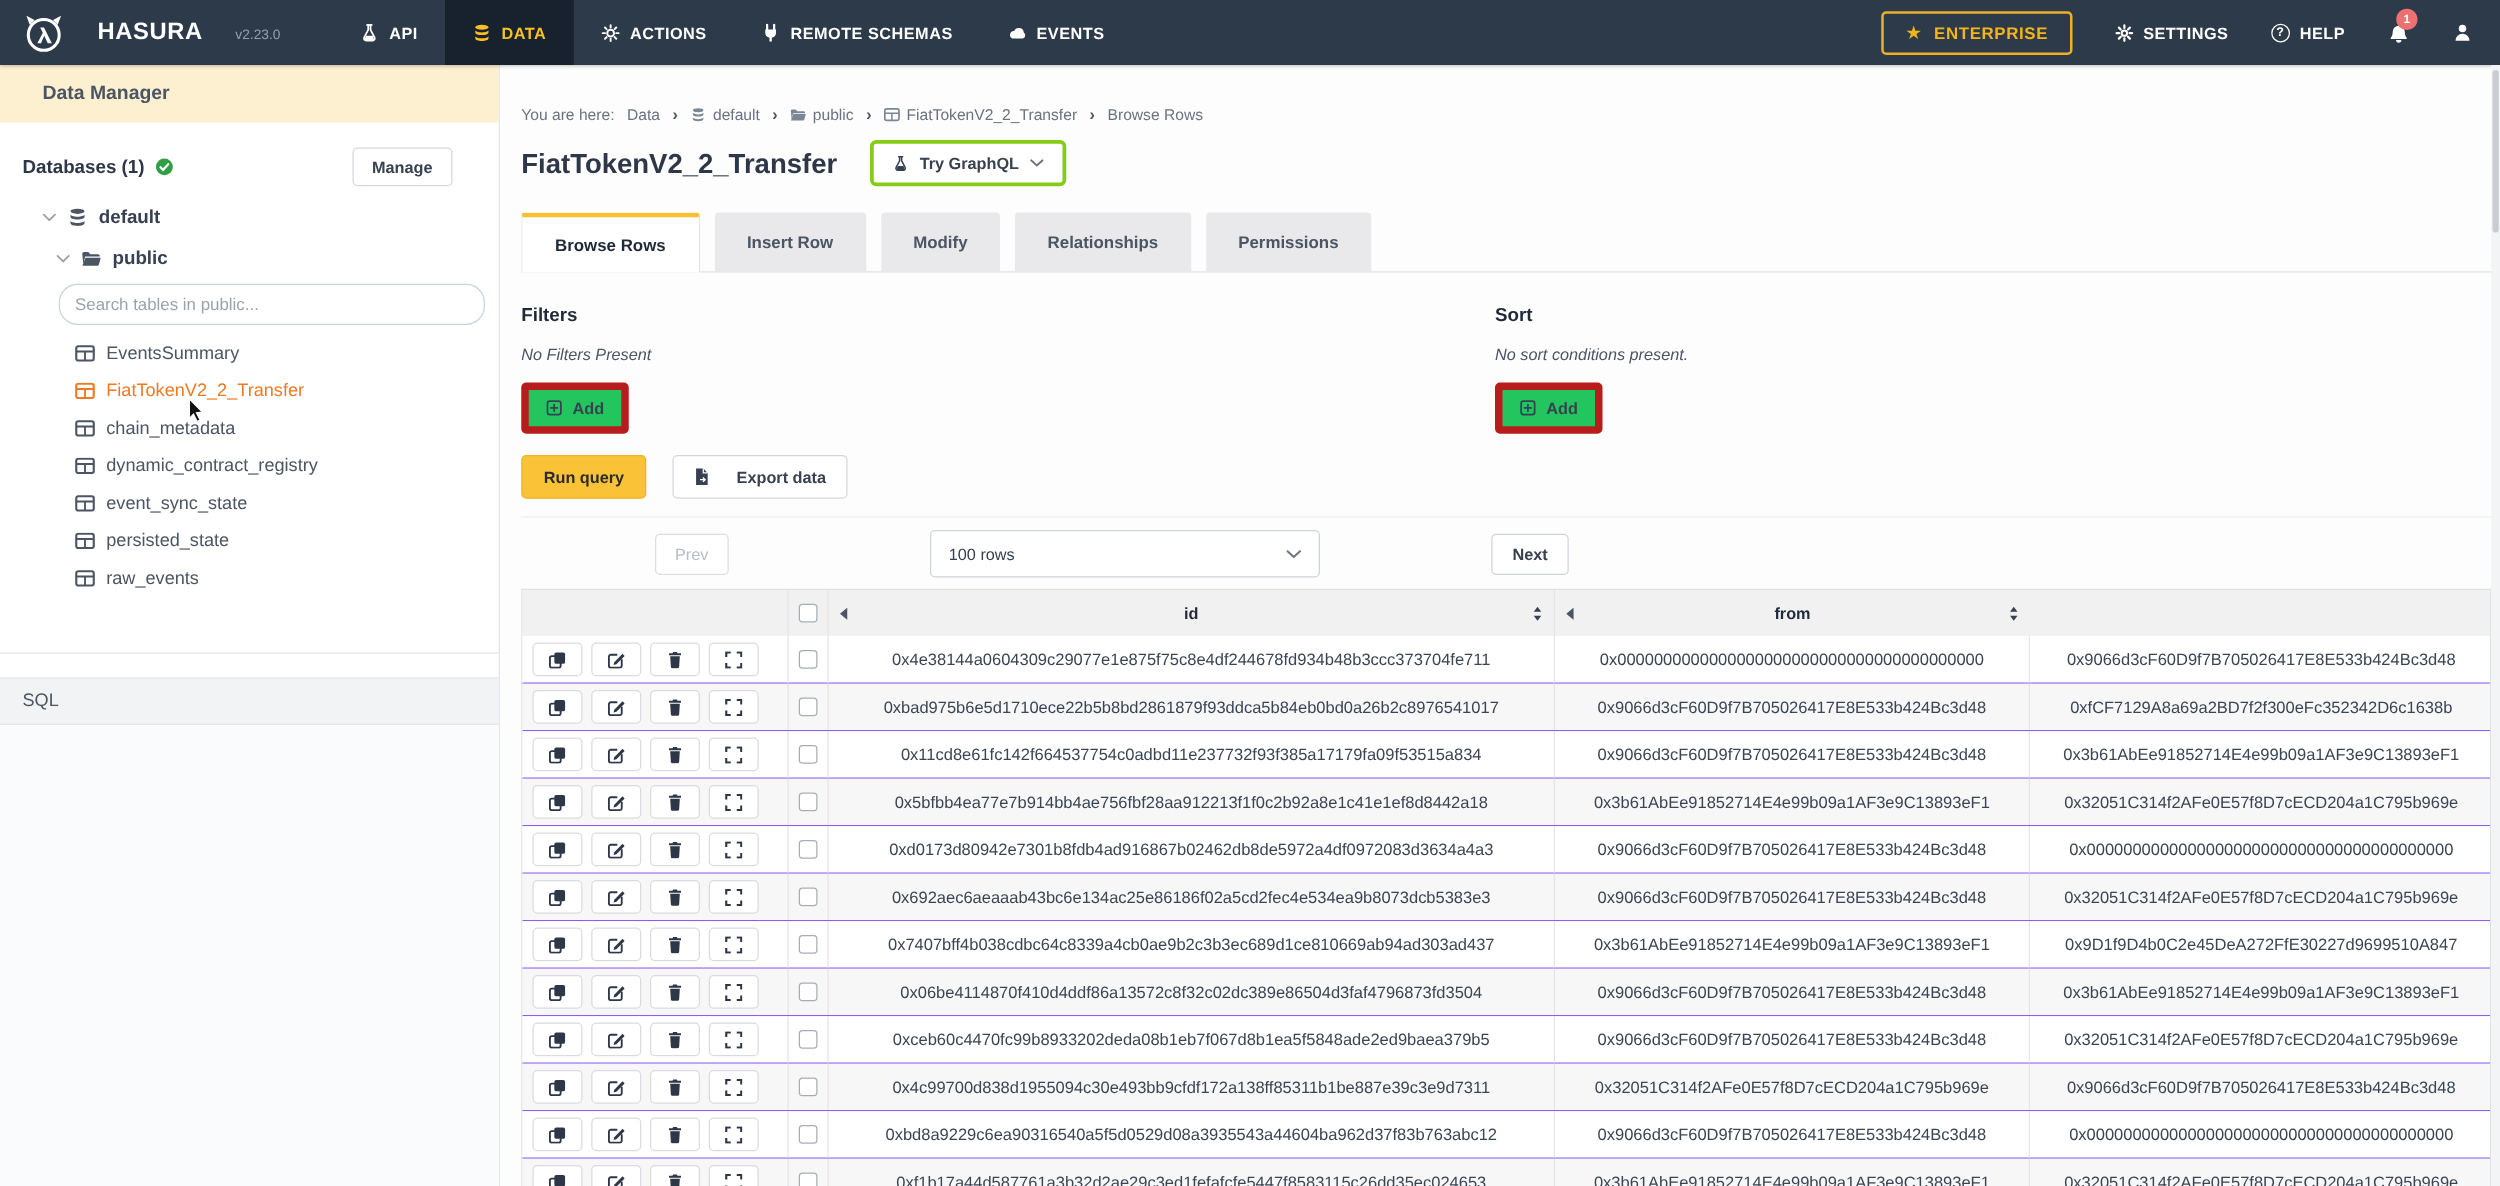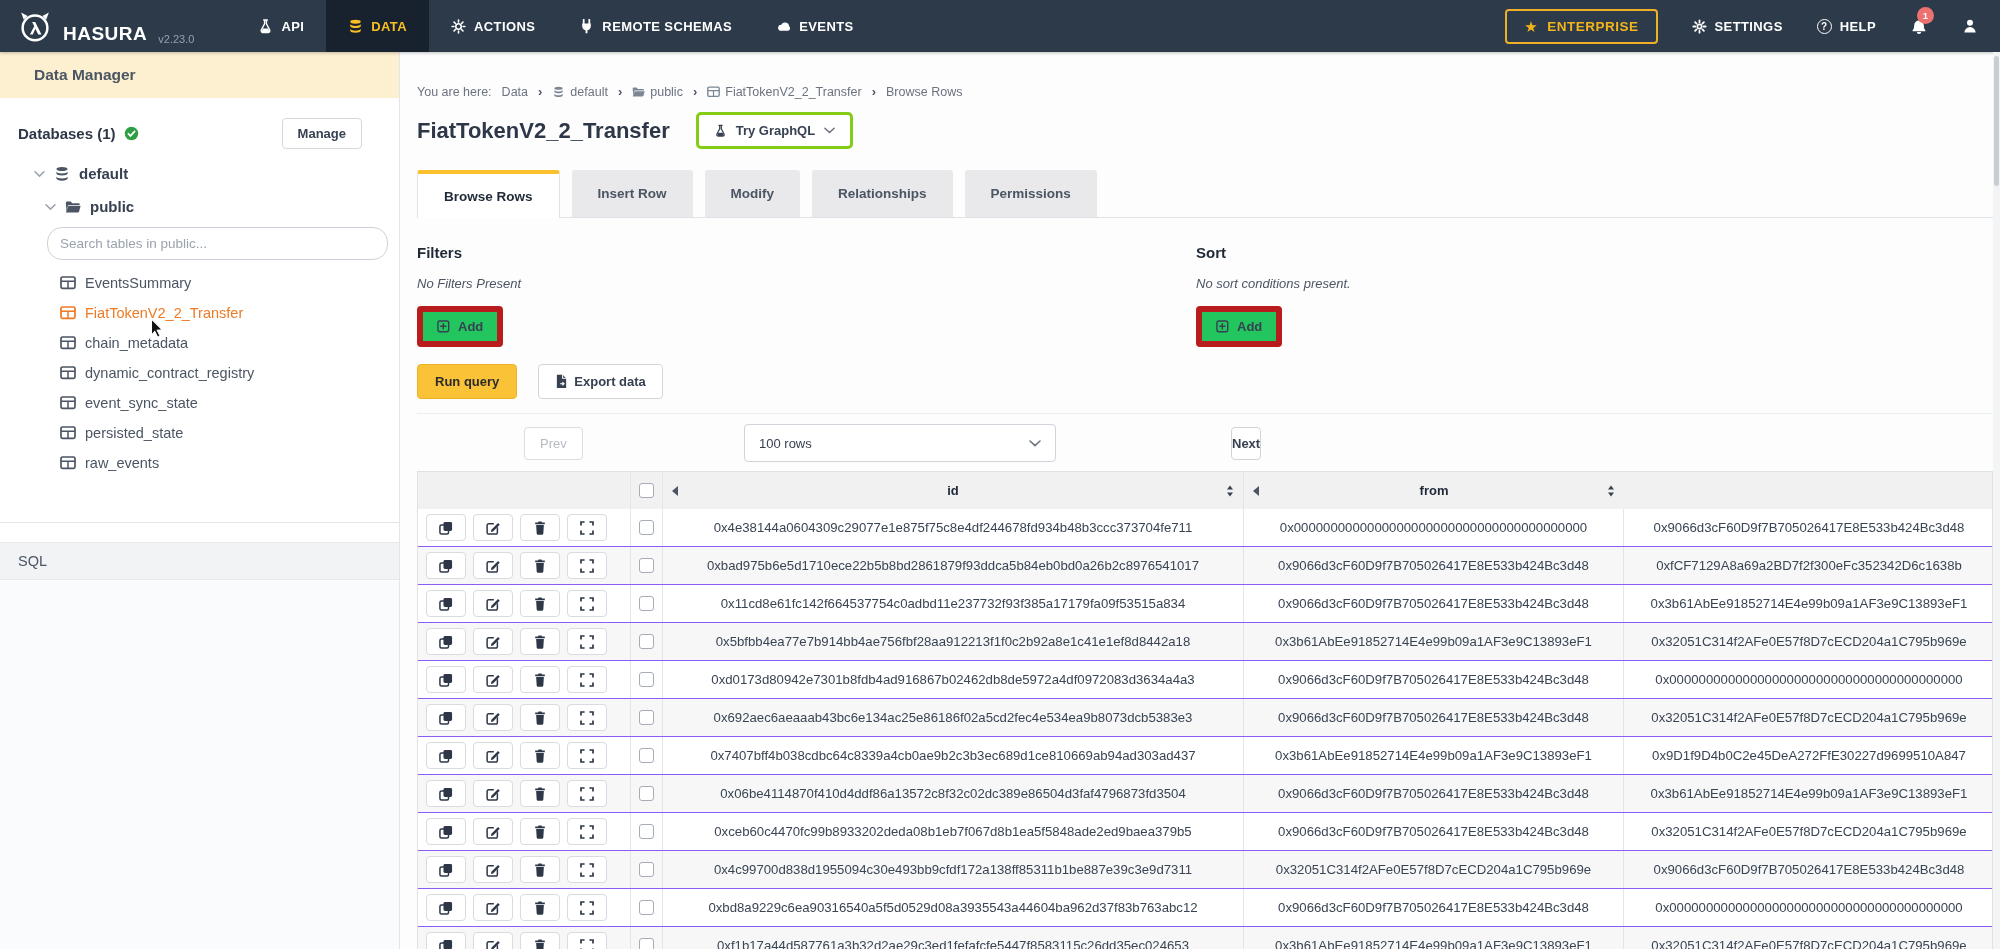--- a/index.html
+++ b/index.html
@@ -2,21 +2,21 @@
 <html><head>
 <meta charset="utf-8">
 <style>
   * { margin:0; padding:0; box-sizing:border-box; }
   html,body { width:2000px; height:949px; overflow:hidden; }
   body { font-family:"Liberation Sans","DejaVu Sans",sans-serif; background:#fdfdfe; position:relative; color:#374151; }
   svg { display:block; }
 
   
   .navbar { position:absolute; top:0; left:0; right:0; height:52px; background:#2c3a4a; display:flex; align-items:center; padding:0 22px 0 16px; z-index:50; box-shadow:0 1px 3px rgba(0,0,0,.25); }
-  .brand { display:flex; align-items:flex-end; gap:9px; }
+  .brand { display:flex; align-items:center; gap:24px; }
   .brand-name { color:#fff; font-size:19px; font-weight:700; letter-spacing:.5px; }
   .brand-ver { color:#93a0ae; font-size:11px; margin-left:2px; margin-top:3px; }
   .nav-items { display:flex; align-items:center; margin-left:42px; height:100%; }
   .nav-item { display:flex; align-items:center; gap:8px; color:#fff; font-size:13px; font-weight:700; letter-spacing:.4px; padding:0 22px; height:100%; cursor:pointer; white-space:nowrap; }
   .nav-item svg { width:15px; height:15px; }
   .nav-item.active { background:#18222e; color:#fbbf24; }
   .nav-right { margin-left:auto; display:flex; align-items:center; gap:34px; }
   .ent-btn { display:flex; align-items:center; gap:9px; border:2px solid #eeb029; border-radius:4px; color:#f3b519; font-size:13.5px; font-weight:700; letter-spacing:.5px; padding:8px 17px; cursor:pointer; }
   .ent-star { font-size:15px; line-height:1; }
   .nav-link { display:flex; align-items:center; gap:8px; color:#fff; font-size:13px; font-weight:700; letter-spacing:.4px; cursor:pointer; }
@@ -67,29 +67,29 @@
   .tab.active { background:#fff; color:#1f2937; border:1px solid #dfe2e6; border-bottom:none; border-top:4px solid #fbc02d; margin-bottom:-1px; height:48px; }
 
   .fs-grid { display:grid; grid-template-columns:779px 1fr; margin-top:26px; }
   .fs-col .fs-title { font-size:15px; font-weight:700; color:#1f2937; }
   .fs-col .fs-empty { margin-top:15px; font-size:13px; font-style:italic; color:#4b5563; }
   .add-btn { margin-top:15px; display:inline-flex; align-items:center; gap:8px; background:#22c55e; border:6px solid #b91c1c; border-radius:4px; padding:7px 14px; font-size:13px; font-weight:700; color:#374151; cursor:pointer;text-align:right; }
   .add-btn svg { width:13px; height:13px; }
 
   .run-row { margin-top:17px; display:flex; align-items:center; gap:21px; }
   .run-btn { background:#fac337; border:1px solid #eeb322; border-radius:4px; padding:9px 17px; font-size:13px; font-weight:700; color:#2b2b2b; cursor:pointer; }
-  .export-btn { display:flex; align-items:center; gap:6px; background:#fff; border:1px solid #d2d6db; border-radius:4px; padding:9px 16px; font-size:13px; font-weight:700; color:#374151; cursor:pointer; }
+  .export-btn { display:flex; align-items:center; gap:21px; background:#fff; border:1px solid #d2d6db; border-radius:4px; padding:9px 16px; font-size:13px; font-weight:700; color:#374151; cursor:pointer; }
   .export-btn svg { width:13px; height:15px; }
 
   .pagination { position:relative; height:58px; margin-top:14px; border-top:1px solid #eceef0; margin-right:7px; }
   .prev-btn { position:absolute; left:107px; top:13px; background:#fff; border:1px solid #dadde1; border-radius:4px; padding:8px 15px; font-size:13px; color:#b6bcc4; cursor:default; }
   .rows-select { position:absolute; left:327px; top:10px; width:312px; height:38px; background:#fff; border:1px solid #cfd4da; border-radius:4px; display:flex; align-items:center; padding:0 14px; font-size:13px; color:#374151; cursor:pointer; }
   .rows-select .sel-chev { margin-left:auto; color:#6b7280; }
   .rows-select svg { width:12px; height:7px; }
-  .next-btn { position:absolute; left:814px; top:13px; background:#fff; border:1px solid #cfd4da; border-radius:4px; padding:8px 0; font-size:13px; font-weight:700; color:#374151; cursor:pointer; }
+  .next-btn { position:absolute; left:776px; top:13px; background:#fff; border:1px solid #cfd4da; border-radius:4px; padding:8px 16px; font-size:13px; font-weight:700; color:#374151; cursor:pointer; }
 
   
   .data-table { width:1576px; border:1px solid #dfe1e5; border-bottom:none; }
   .tr { display:grid; grid-template-columns:213px 32px 581px 380px 370px; }
   .thead { background:#f1f1f2; height:37px; }
   .th, .td { display:flex; align-items:center; justify-content:center; border-right:1px solid #e3e5e8; overflow:hidden; }
   .th:last-child, .td:last-child { border-right:none; }
   .th-col { position:relative; font-size:13px; font-weight:700; color:#1f2937; }
   .col-caret { position:absolute; left:9px; color:#4b5563; cursor:pointer; }
   .col-caret svg { width:6px; height:10px; }

